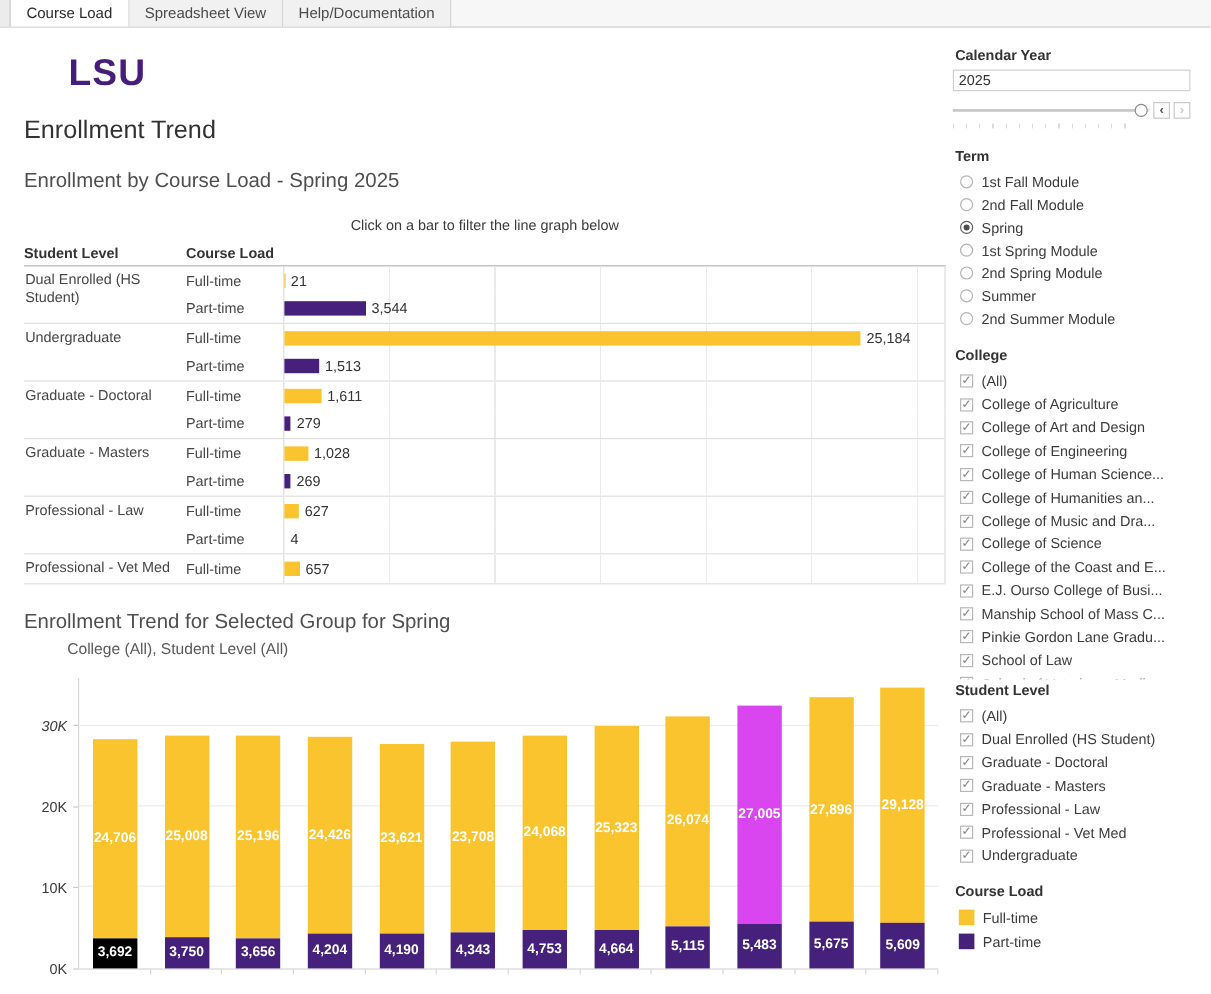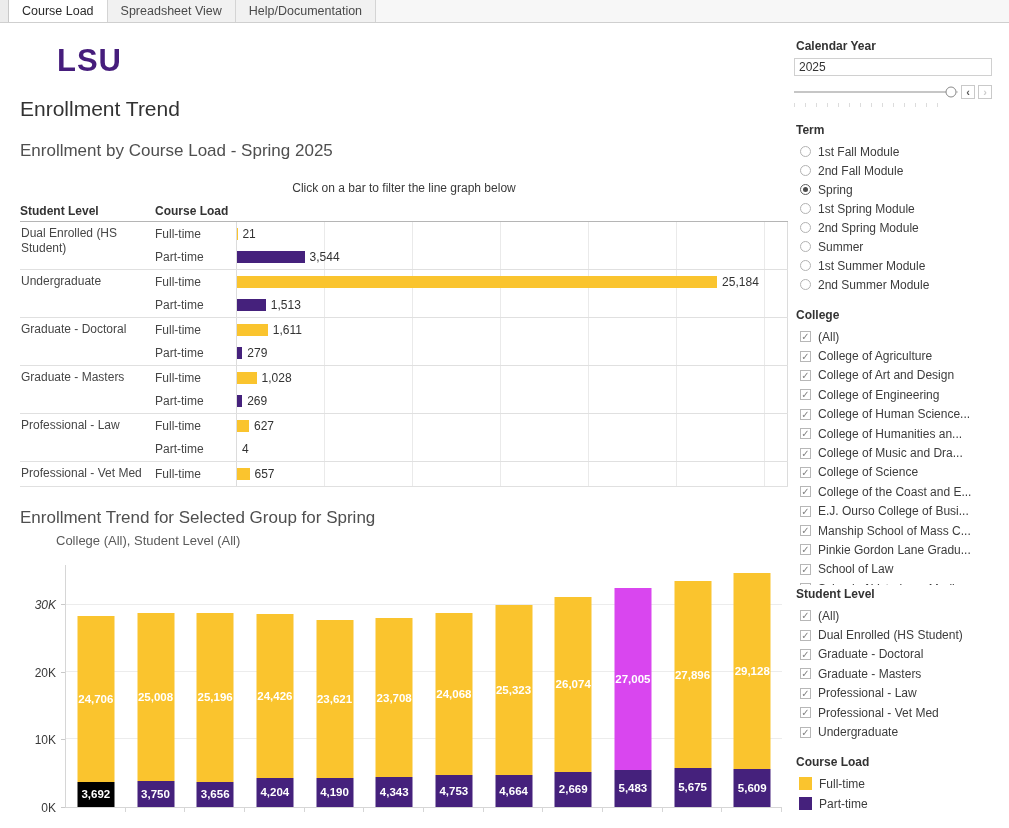--- a/index.html
+++ b/index.html
@@ -324,21 +324,21 @@
                   <div class="seglbl">4,664</div>
                 </div>
               </div>
             </div>
             <div class="slot">
               <div class="stack">
                 <div class="seg" style="height: 72.4278%; background: rgb(250, 196, 46);">
                   <div class="seglbl">26,074</div>
                 </div>
                 <div class="seg" style="height: 14.2083%; background: rgb(69, 33, 124);">
-                  <div class="seglbl">2,669</div>
+                  <div class="seglbl">5,115</div>
                 </div>
               </div>
             </div>
             <div class="slot">
               <div class="stack">
                 <div class="seg" style="height: 75.0139%; background: #d946ef;">
                   <div class="seglbl">27,005</div>
                 </div>
                 <div class="seg" style="height: 15.2306%; background: rgb(69, 33, 124);">
                   <div class="seglbl">5,483</div>
@@ -421,24 +421,20 @@
             <label class="radio-item">
               <span class="rb"></span>
               <span>2nd Spring Module</span>
             </label>
             <label class="radio-item">
               <span class="rb"></span>
               <span>Summer</span>
             </label>
             <label class="radio-item">
               <span class="rb"></span>
-              <span>1st Summer Module</span>
-            </label>
-            <label class="radio-item">
-              <span class="rb"></span>
               <span>2nd Summer Module</span>
             </label>
           </div>
       </div>
 
       <div>
         <div class="side-label" style="margin-top:14px;">College</div>
         <div id="college-options" class="clip-list">
             <label class="check-item">
               <span class="cb">✓</span>

